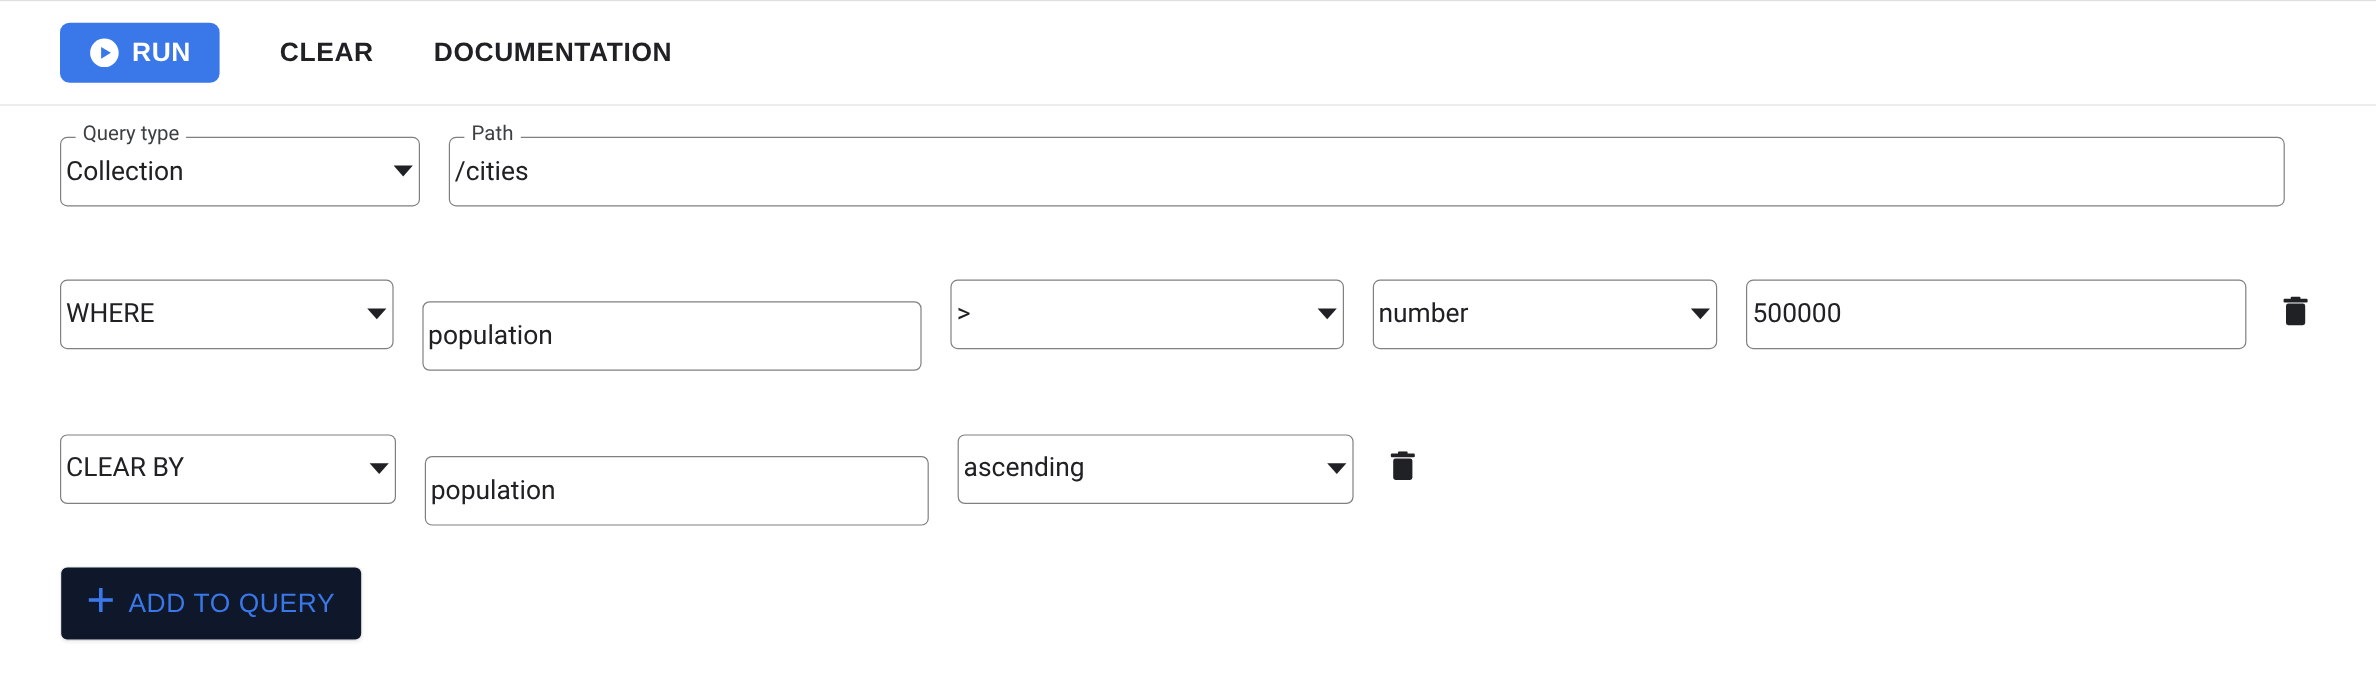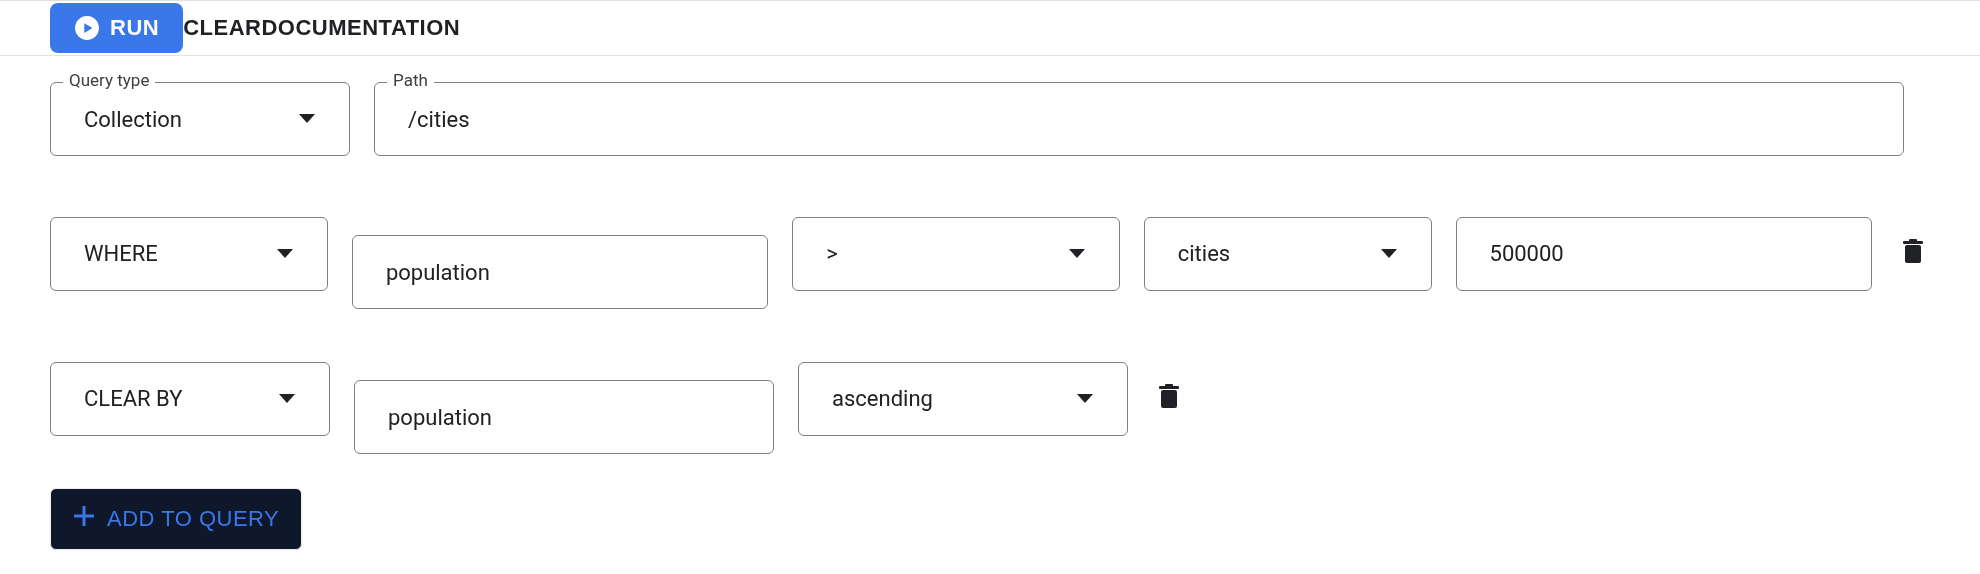--- a/index.html
+++ b/index.html
@@ -5,21 +5,22 @@
   * { box-sizing: border-box; margin: 0; padding: 0; }
   body {
     font-family: -apple-system, BlinkMacSystemFont, "Segoe UI", Roboto, Helvetica, Arial, sans-serif;
     background: #ffffff;
     color: #202124;
     width: 1980px;
   }
   .toolbar {
     display: flex;
     align-items: center;
-    padding: 2px 50px;
+    gap: 50px;
+    padding: 18px 50px;
     border-top: 1px solid #e0e0e0;
     border-bottom: 1px solid #e0e0e0;
   }
   .run-btn {
     display: inline-flex;
     align-items: center;
     gap: 10px;
     background: #3a77e8;
     color: #ffffff;
     border: none;
@@ -47,24 +48,24 @@
     display: flex;
     align-items: center;
     gap: 24px;
     margin-bottom: 34px;
   }
   .row:first-child { margin-bottom: 42px; }
   .field {
     position: relative;
     border: 1px solid #808080;
     border-radius: 6px;
-    height: 74px;
+    height: 58px;
     display: flex;
     align-items: center;
-    padding: 0 33px;
+    padding: 0 4px;
     background: #ffffff;
   }
   .field.selectable { cursor: pointer; }
   .field .floating-label {
     position: absolute;
     top: -11px;
     left: 12px;
     background: #ffffff;
     padding: 0 6px;
     font-size: 17px;
@@ -163,21 +164,21 @@
     </div>
     <div class="field selectable w-op">
       <span class="value">&gt;</span>
       <span class="caret">
         <svg width="18" height="12" viewBox="0 0 18 12">
             <path d="M1 1 L9 10 L17 1 Z" fill="#202124"></path>
           </svg>
       </span>
     </div>
     <div class="field selectable w-type">
-      <span class="value">cities</span>
+      <span class="value">number</span>
       <span class="caret">
         <svg width="18" height="12" viewBox="0 0 18 12">
             <path d="M1 1 L9 10 L17 1 Z" fill="#202124"></path>
           </svg>
       </span>
     </div>
     <div class="field w-val">
       <span class="value">500000</span>
     </div>
     <button class="trash-btn">

